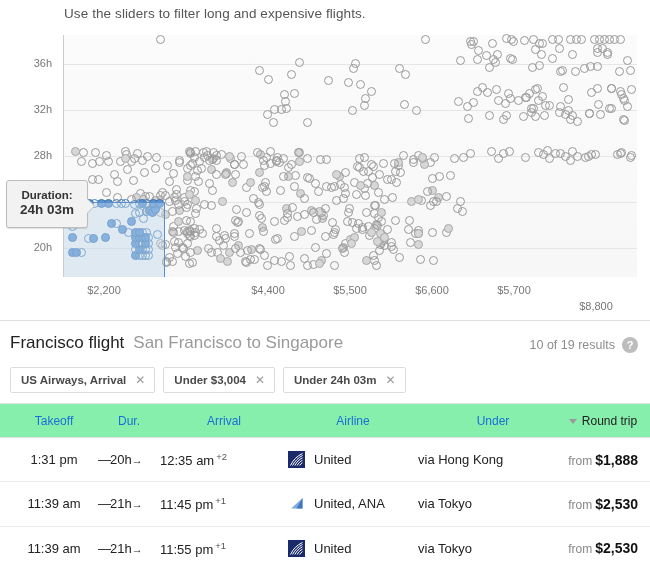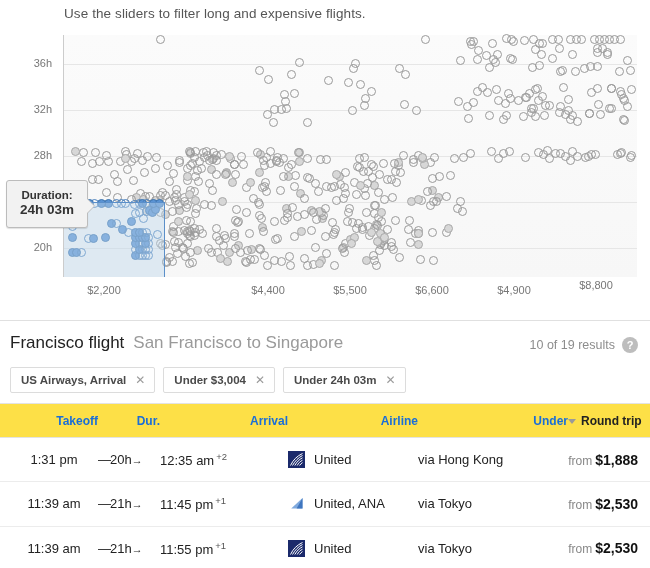--- a/index.html
+++ b/index.html
@@ -218,27 +218,27 @@
     line-height:1;
   }
 
   
   table#flights{
     width:100%;
     border-collapse:collapse;
     table-layout:fixed;
   }
   #flights thead th{
-    background:#fde047;
+    background:#86efac;
     border-top:1px solid #e3e3e3;
     border-bottom:1px solid #e3e3e3;
     font-size:12px;
-    font-weight:bold;
+    font-weight:normal;
     color:#1a6ed8;
-    text-align:right;
+    text-align:center;
     padding:10px 0 9px 0;
     white-space:nowrap;
   }
   #flights thead th.sorted{ color:#222; }
   #flights tbody td{
     border-bottom:1px solid #ececec;
     padding:13px 0 13px 0;
     font-size:13px;
     color:#222;
     white-space:nowrap;
@@ -924,22 +924,22 @@
   </div>
 
 <div class="ylabel" style="top: 241.19px;">20h</div>
     <div class="ylabel" style="top: 149px;">28h</div>
     <div class="ylabel" style="top: 102.905px;">32h</div>
     <div class="ylabel" style="top: 56.8095px;">36h</div>
     <div class="xlabel" style="left: 104px; top: 284px;">$2,200</div>
     <div class="xlabel" style="left: 268px; top: 284px;">$4,400</div>
     <div class="xlabel" style="left: 350px; top: 284px;">$5,500</div>
     <div class="xlabel" style="left: 432px; top: 284px;">$6,600</div>
-    <div class="xlabel" style="left: 514px; top: 284px;">$4,900</div>
-    <div class="xlabel" style="left: 596px; top: 279px;">$8,800</div>
+    <div class="xlabel" style="left: 514px; top: 284px;">$5,700</div>
+    <div class="xlabel" style="left: 596px; top: 300px;">$8,800</div>
   </div>
 
 <div id="results">
 
   <div id="results-header">
     <span id="outbound-title">Francisco flight</span><span id="route-summary">San Francisco to Singapore</span>
 
     <div id="results-count-wrap">
       <span id="results-count">10 of 19 results</span>
       <span id="help-icon">?</span>

